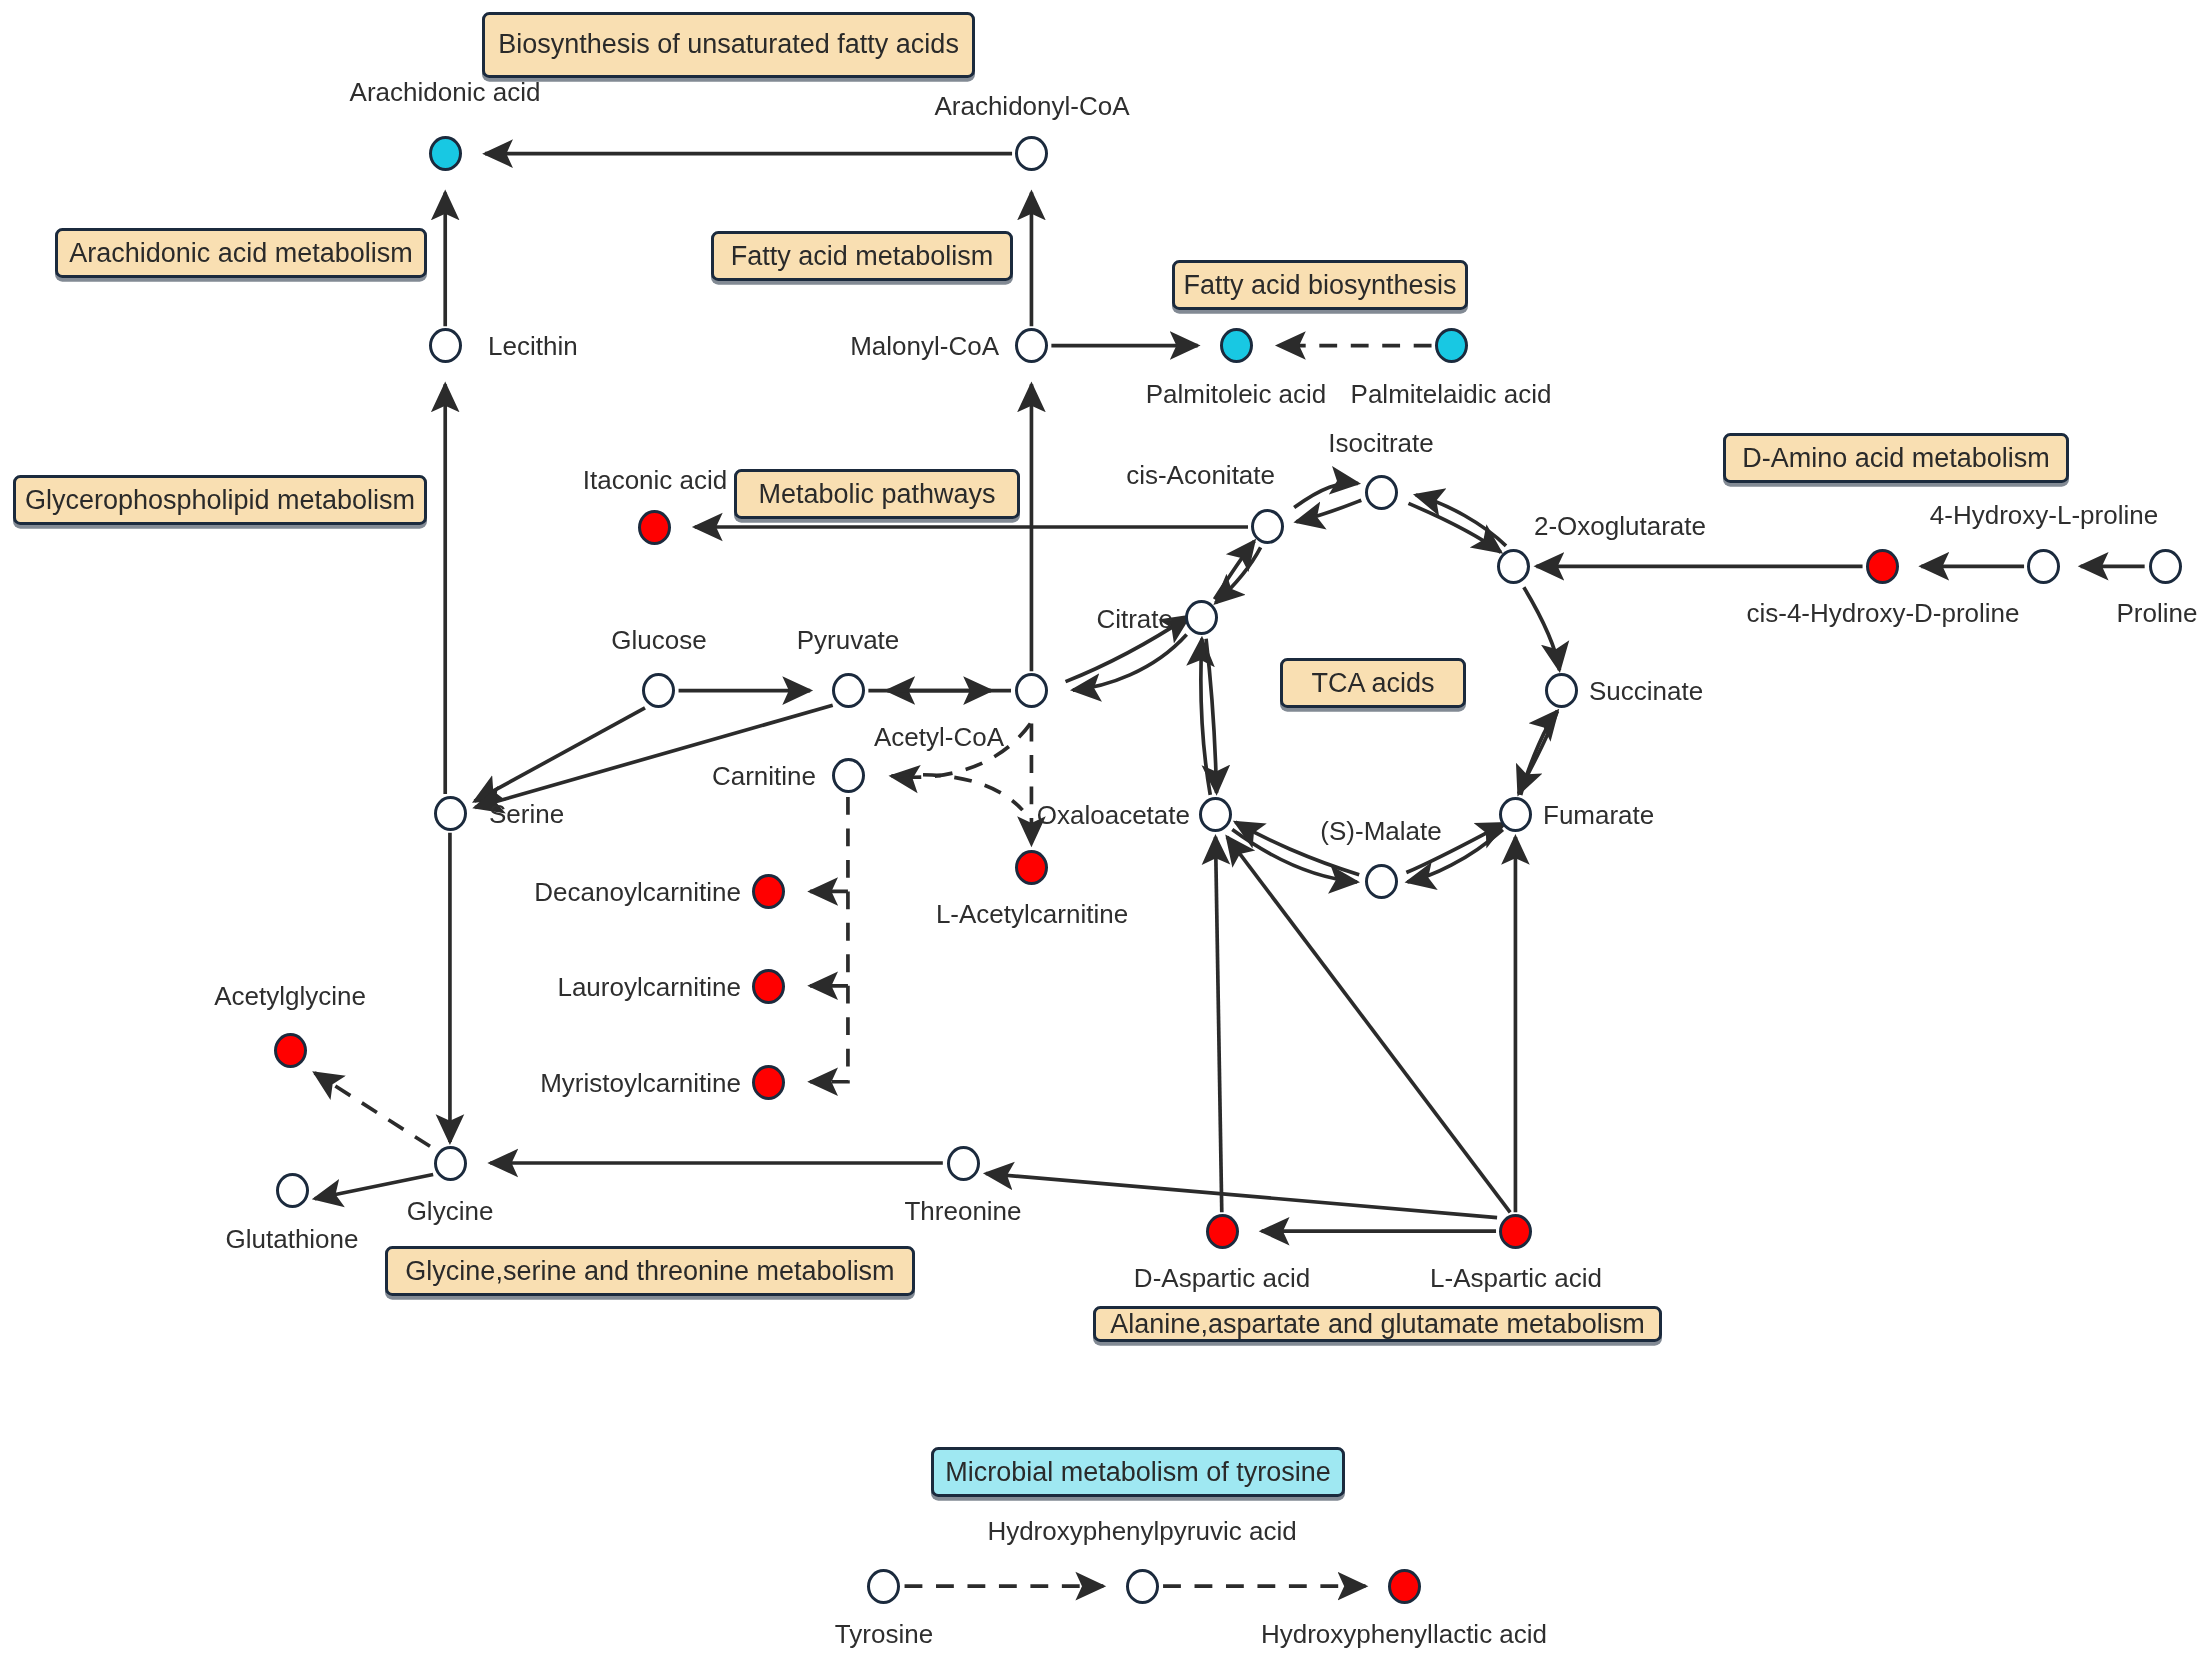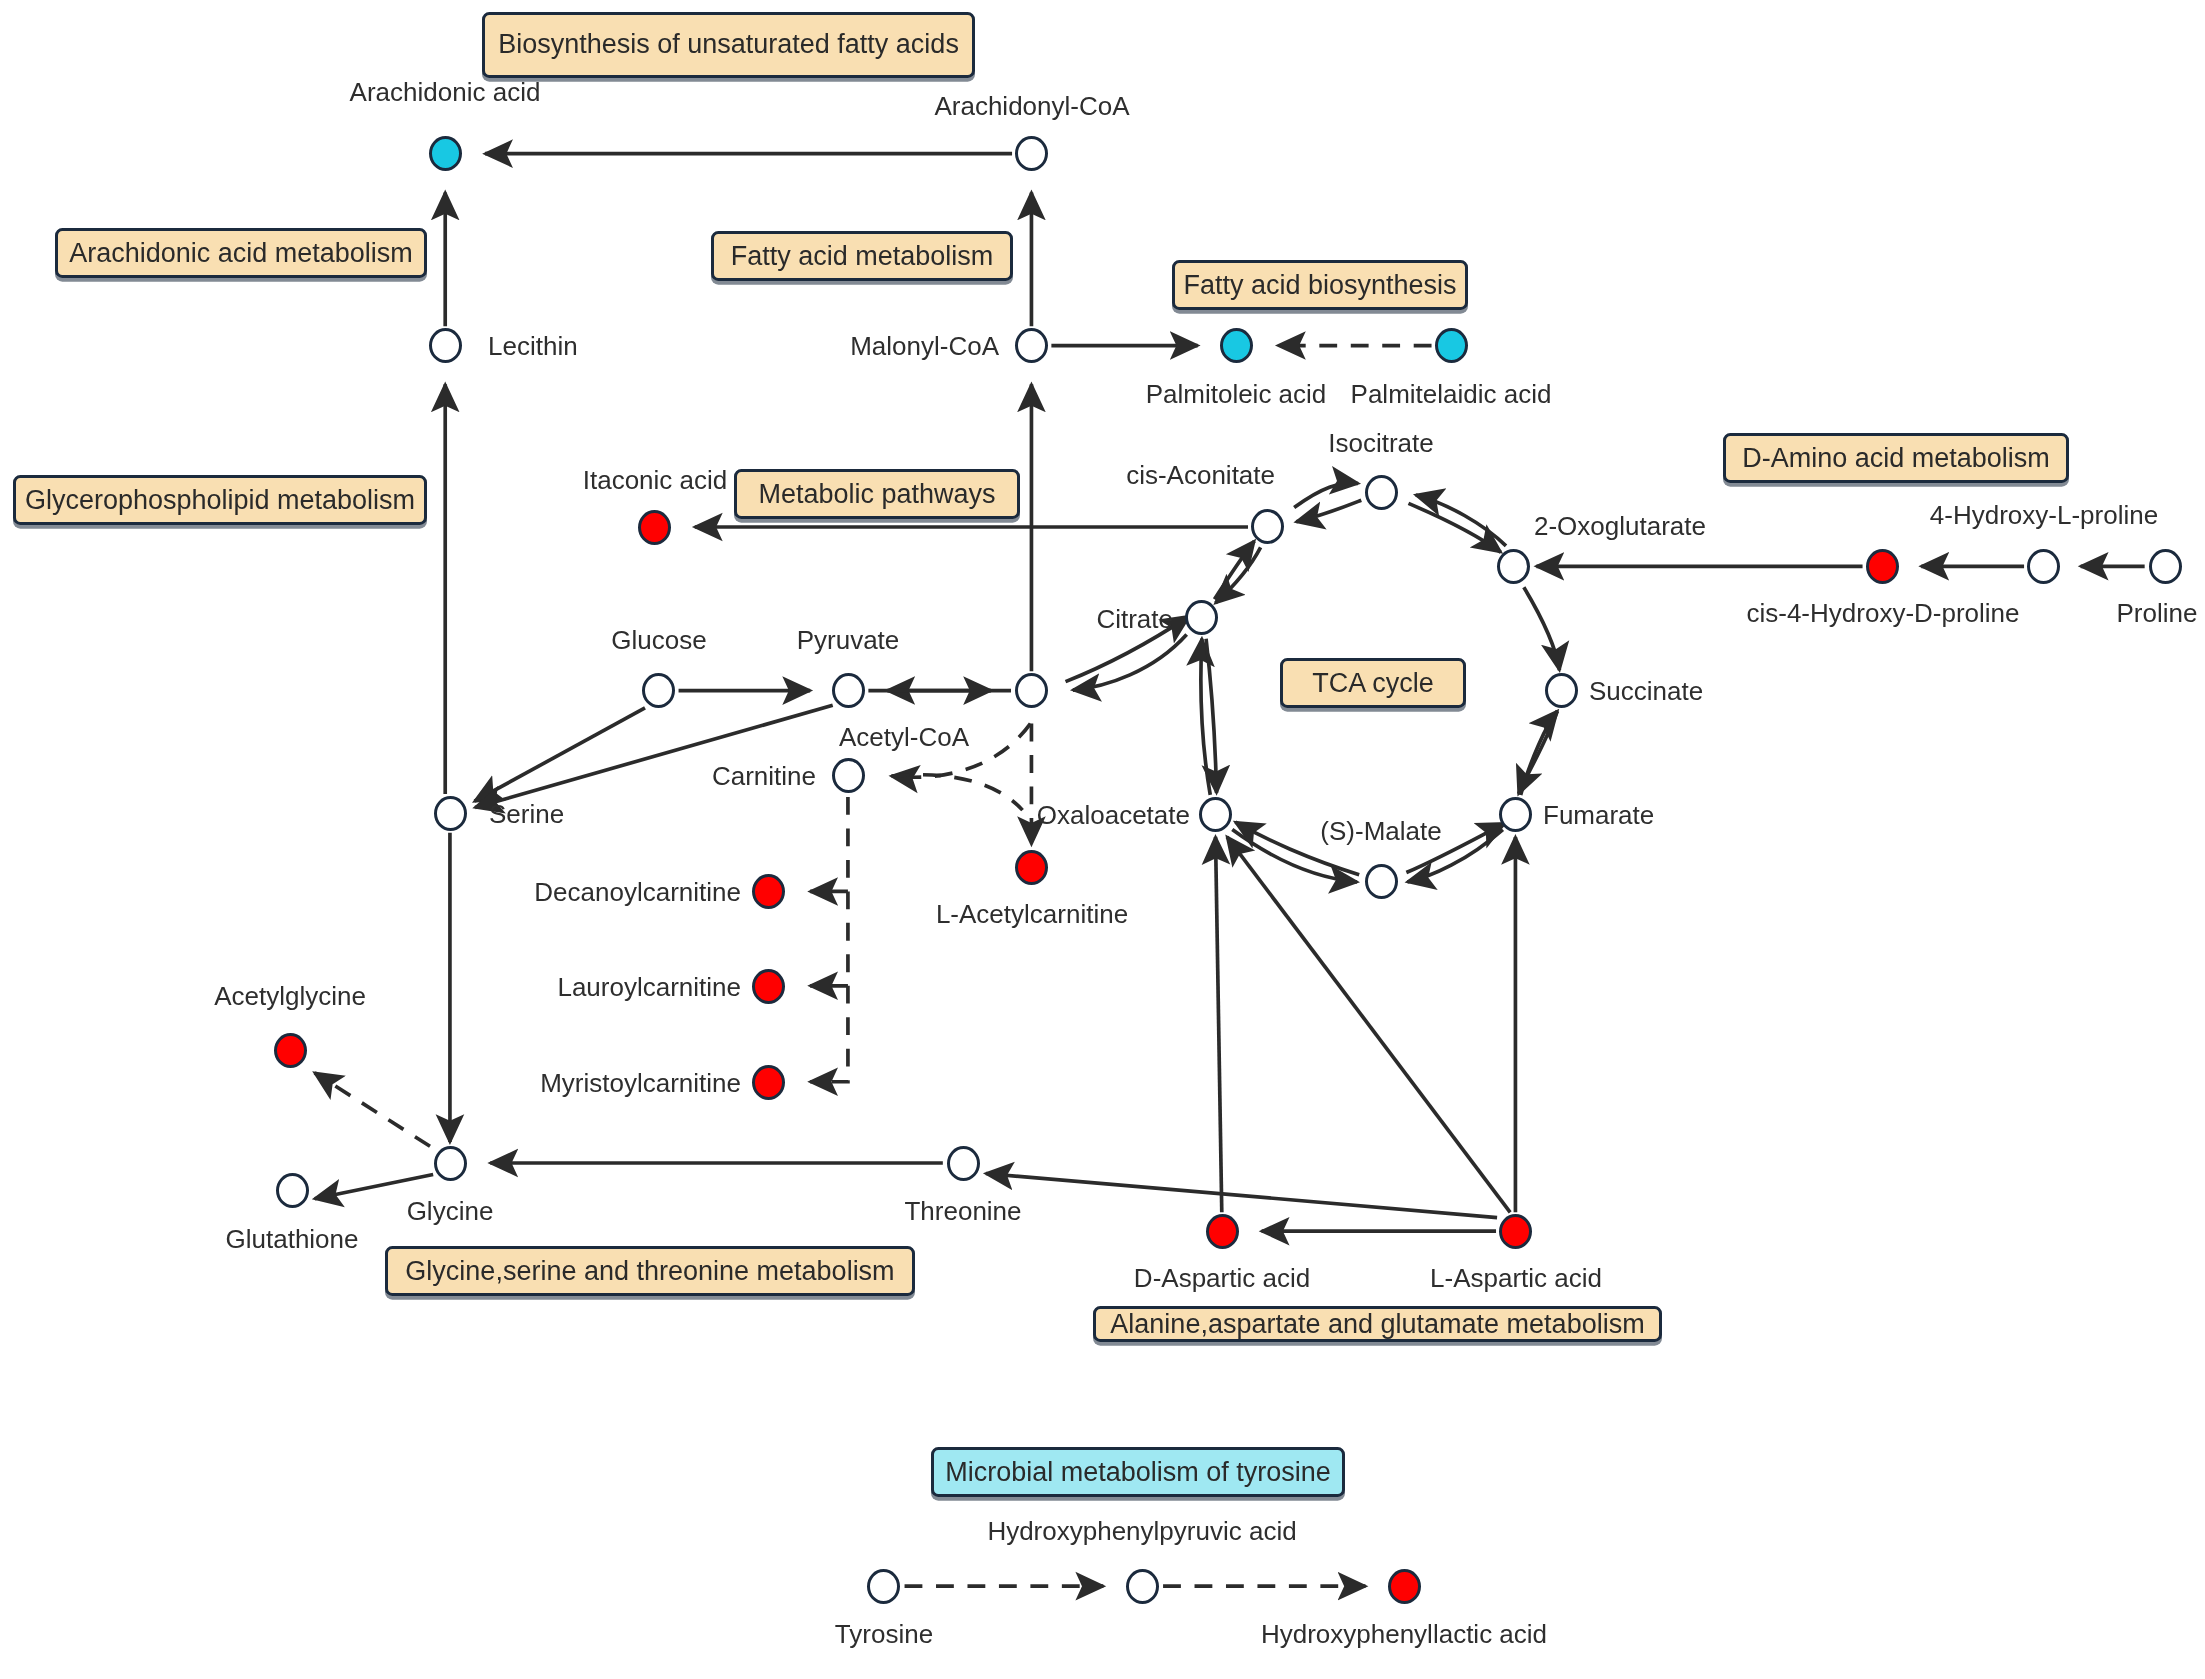--- a/index.html
+++ b/index.html
@@ -138,21 +138,21 @@
   <div class="pbox" style="left:13px;top:475px;width:414px;height:50px;">
     <span>Glycerophospholipid metabolism</span>
   </div>
   <div class="pbox" style="left:734px;top:469px;width:286px;height:50px;">
     <span>Metabolic pathways</span>
   </div>
   <div class="pbox" style="left:1723px;top:433px;width:346px;height:50px;">
     <span>D-Amino acid metabolism</span>
   </div>
   <div class="pbox" style="left:1280px;top:658px;width:186px;height:50px;">
-    <span>TCA cycle</span>
+    <span>TCA acids</span>
   </div>
   <div class="pbox" style="left:385px;top:1246px;width:530px;height:50px;">
     <span>Glycine,serine and threonine metabolism</span>
   </div>
   <div class="pbox" style="left:1093px;top:1306px;width:569px;height:36px;">
     <span>Alanine,aspartate and glutamate metabolism</span>
   </div>
   <div class="pbox cyanbox" style="left:931px;top:1447px;width:414px;height:50px;">
     <span>Microbial metabolism of tyrosine</span>
   </div>
@@ -202,21 +202,21 @@
   <div class="node" style="left:1545px;top:673px;"></div>
   <div class="lbl" style="left:1589px;top:678px;">Succinate</div>
 
   <div class="node" style="left:642px;top:673px;"></div>
   <div class="lbl c" style="left:659px;top:627px;">Glucose</div>
 
   <div class="node" style="left:832px;top:673px;"></div>
   <div class="lbl c" style="left:848px;top:627px;">Pyruvate</div>
 
   <div class="node" style="left:1015px;top:673px;"></div>
-  <div class="lbl r" style="left:969px;top:724px;text-align:right;">Acetyl-CoA</div>
+  <div class="lbl r" style="left:1004px;top:724px;text-align:right;">Acetyl-CoA</div>
 
   <div class="node" style="left:832px;top:758px;"></div>
   <div class="lbl r" style="left:816px;top:763px;">Carnitine</div>
 
   <div class="node" style="left:434px;top:796px;"></div>
   <div class="lbl" style="left:489px;top:801px;">Serine</div>
 
   <div class="node" style="left:1199px;top:797px;"></div>
   <div class="lbl r" style="left:1190px;top:802px;">Oxaloacetate</div>
 

